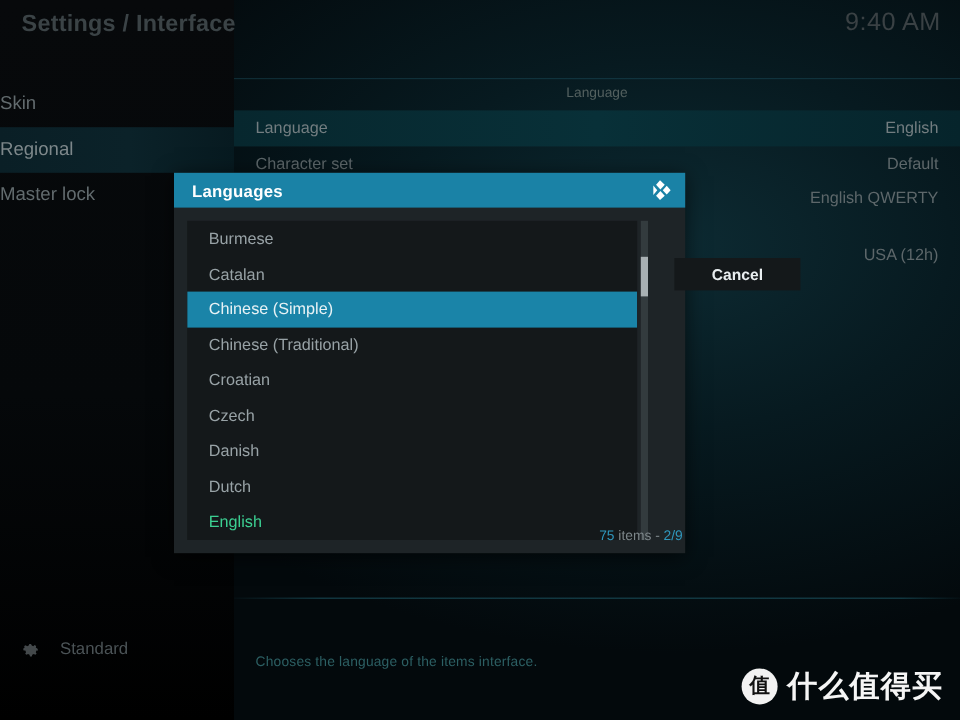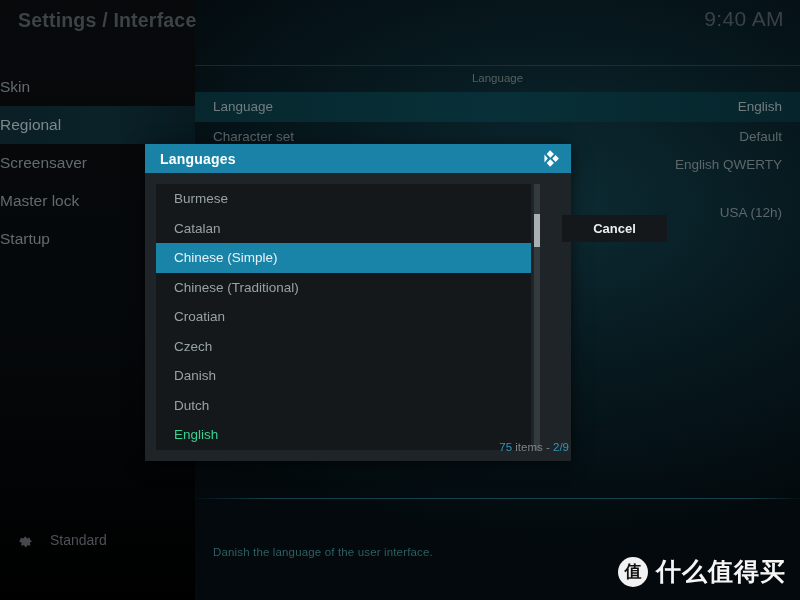--- a/index.html
+++ b/index.html
@@ -147,23 +147,21 @@
   <div class="sidebar-panel"></div>
 
   <div class="topbar">
     <div class="app-title">Settings / Interface</div>
     <div class="clock">9:40 AM</div>
   </div>
 
   <div class="sidebar">
     <div class="side-item">Skin</div>
     <div class="side-item active">Regional</div>
-    <div class="side-item">Screensaver</div>
     <div class="side-item">Master lock</div>
-    <div class="side-item">Startup</div>
   </div>
 
   <div class="level-row">
     <svg class="gear-ic" viewBox="0 0 24 24">
       <path fill="#7b8488" d="M12 8a4 4 0 100 8 4 4 0 000-8zm0 6a2 2 0 110-4 2 2 0 010 4z"></path>
       <path fill="#7b8488" d="M21 12l-2-1.2.4-2.3-2-1.2-1.8 1.5-2.2-.9L12.6 6h-2.3l-.8 2-2.2.9L5.5 7.4l-2 1.2L3.9 11 2 12.2l.7 2.2 2.3.2.9 2.1-1.1 2 1.7 1.6 2.1-1 2 1 .6 2.3h2.4l.6-2.3 2-1 2.1 1 1.7-1.6-1.1-2 .9-2.1 2.3-.2z"></path>
     </svg>
     <span class="level-label">Standard</span>
   </div>
 
@@ -179,21 +177,21 @@
   </div>
   <div class="srow" style="top:150px;">
     <span class="lbl"></span>
     <span class="val">English QWERTY</span>
   </div>
   <div class="srow" style="top:198px;">
     <span class="lbl"></span>
     <span class="val">USA (12h)</span>
   </div>
 
-  <div class="desc">Danish the language of the user interface.</div>
+  <div class="desc">Chooses the language of the items interface.</div>
 
   <div class="dialog">
 
     <div class="dlg-head">
       <span class="dlg-title">Languages</span>
       <svg class="kodi-logo" viewBox="0 0 32 32">
         <polygon fill="#ffffff" points="6,10 6,22 11,16"></polygon>
         <polygon fill="#ffffff" points="14.5,3.5 9.5,9 15,15 20.5,9"></polygon>
         <polygon fill="#ffffff" points="23,10.5 18,16 23,21.5 28,16"></polygon>
         <polygon fill="#ffffff" points="15,17 9.5,23 14.5,28.5 20.5,23"></polygon>

